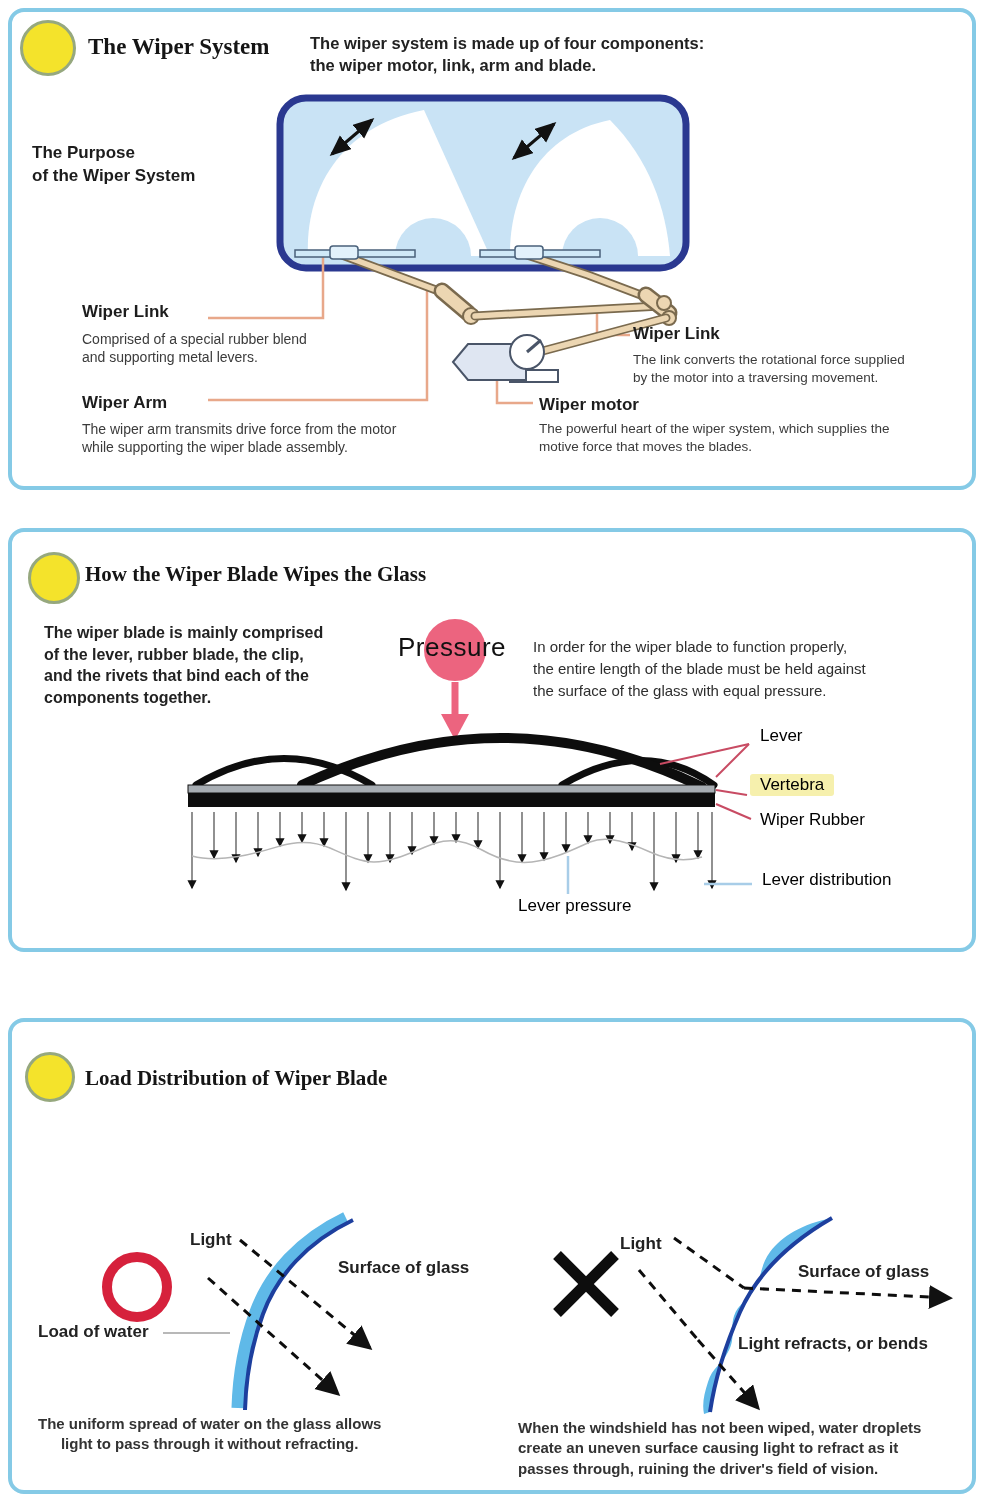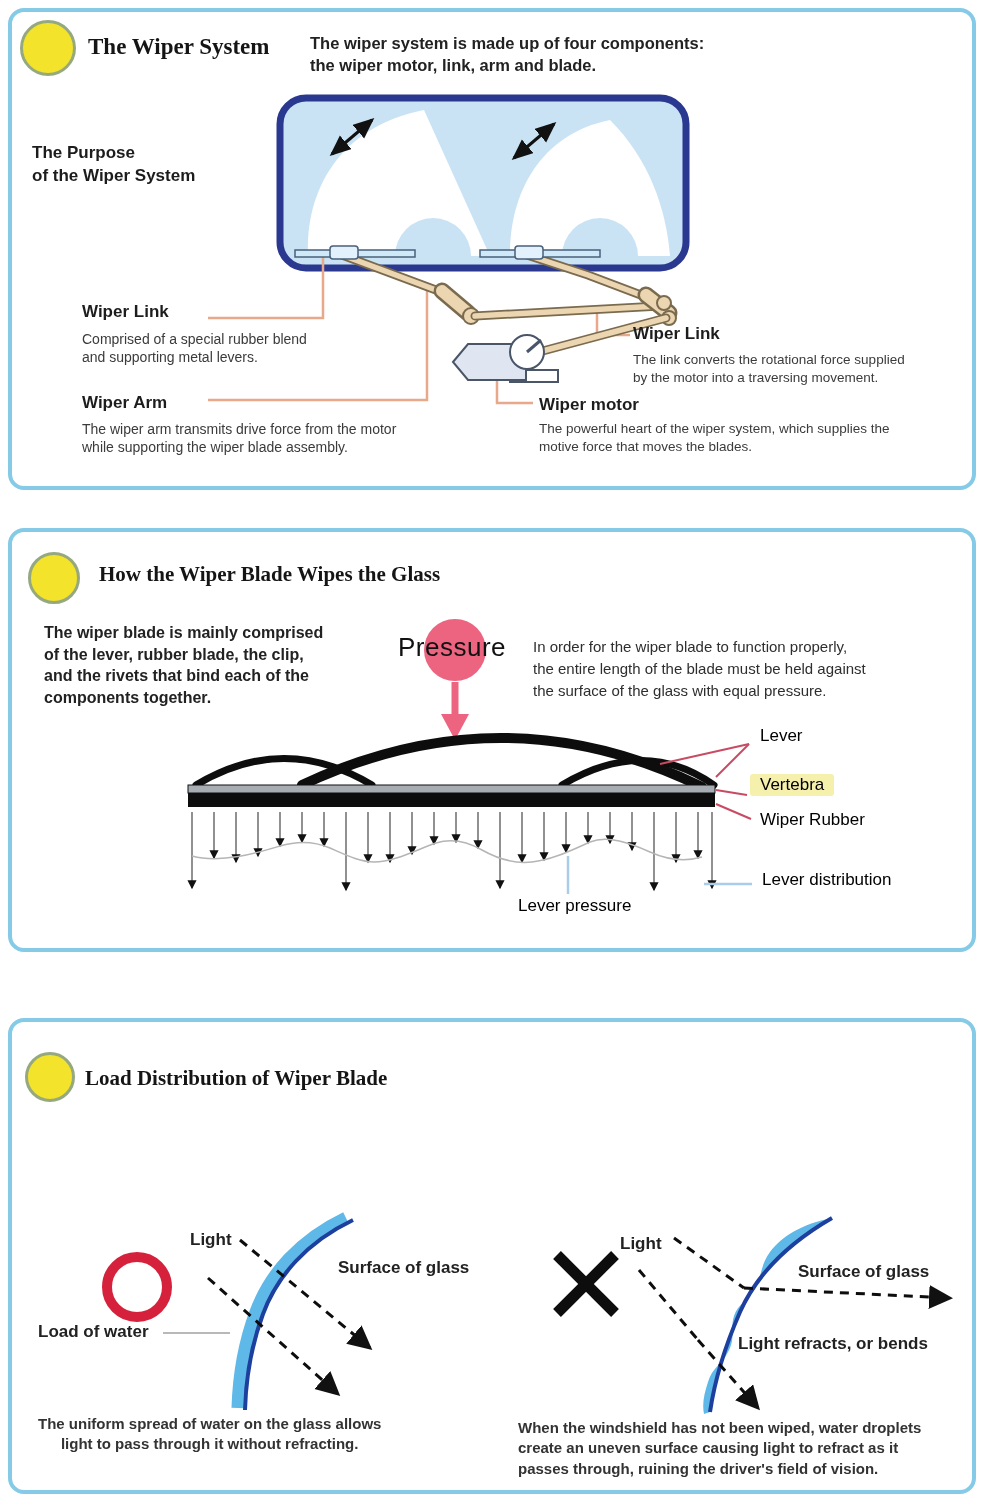--- a/index.html
+++ b/index.html
@@ -170,21 +170,21 @@
         <line x1="664" y1="280" x2="664" y2="330" marker-end="url(#p2a)"></line>
         <line x1="686" y1="280" x2="686" y2="326" marker-end="url(#p2a)"></line>
         <line x1="700" y1="280" x2="700" y2="356" marker-end="url(#p2a)"></line>
       </g>
       <path d="M 180,324 C 210,332 248,320 268,314 C 288,308 304,310 318,316 C 334,323 348,330 362,330 C 382,330 404,318 424,311 C 440,306 456,310 470,318 C 486,327 502,332 520,330 C 540,328 560,318 578,310 C 596,303 618,311 638,320 C 658,329 676,329 690,325" fill="none" stroke="#b5b5b5" stroke-width="1.5"></path>
       <line x1="556" y1="324" x2="556" y2="362" stroke="#a8cde8" stroke-width="2.5"></line>
       <line x1="692" y1="352" x2="740" y2="352" stroke="#a8cde8" stroke-width="2.5"></line>
     </svg>
 
     <div class="bullet" style="left:16px;top:20px;width:52px;height:52px;"></div>
-    <div class="abs serifTitle h2" style="left:87px;top:30px;">How the Wiper Blade Wipes the Glass</div>
+    <div class="abs serifTitle h2" style="left:73px;top:30px;">How the Wiper Blade Wipes the Glass</div>
     <div class="abs introTxt pre" style="left:32px;top:90px;font-size:16px;">The wiper blade is mainly comprised
 of the lever, rubber blade, the clip,
 and the rivets that bind each of the
 components together.</div>
     <div class="abs pressureWord" style="left:386px;top:100px;">Pressure</div>
     <div class="abs req pre" style="left:521px;top:104px;">In order for the wiper blade to function properly,
 the entire length of the blade must be held against
 the surface of the glass with equal pressure.</div>
     <div class="abs tag" style="left:748px;top:194px;">Lever</div>
     <div class="abs tag hl" style="left:738px;top:242px;">Vertebra</div>

